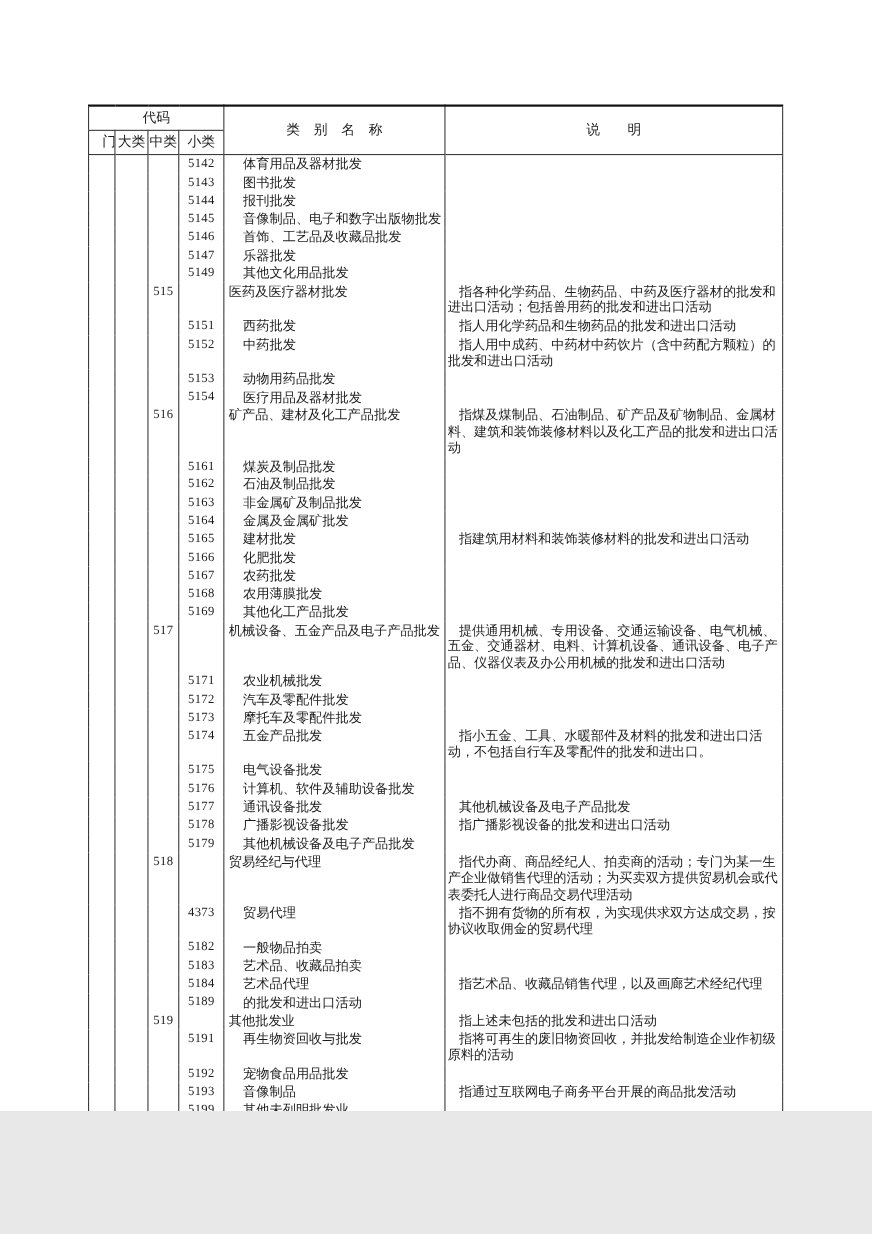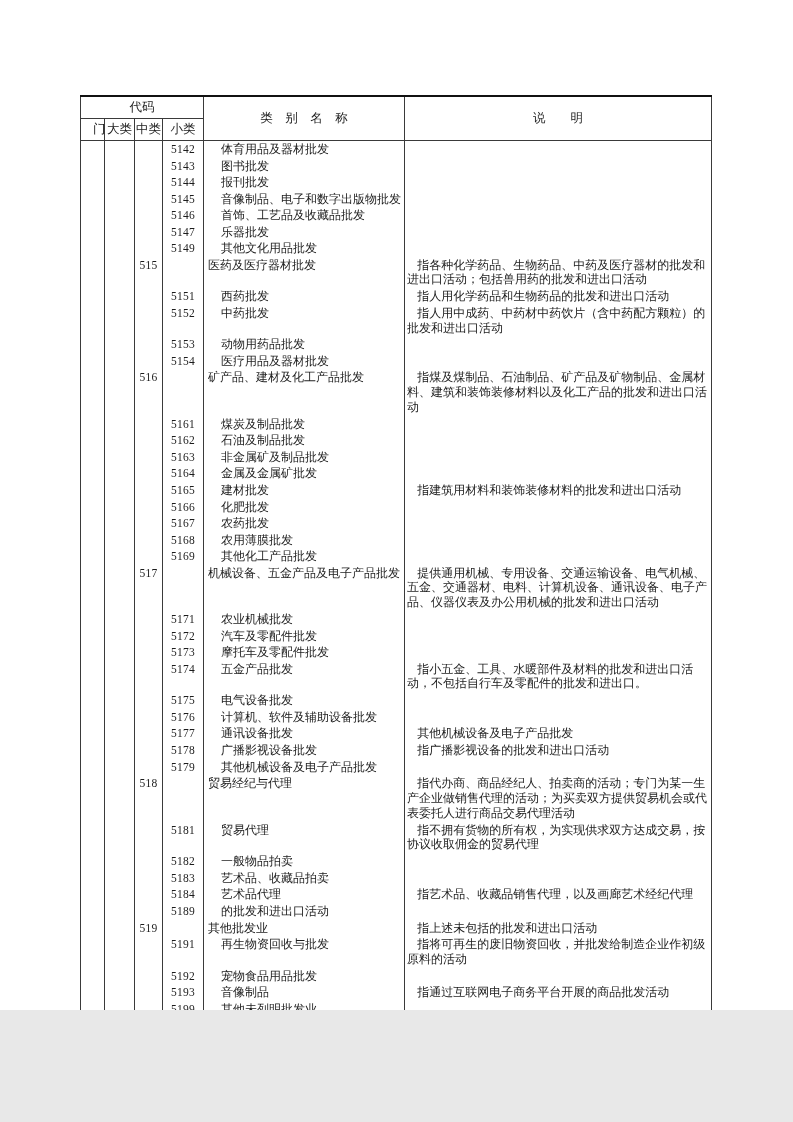--- a/index.html
+++ b/index.html
@@ -382,21 +382,21 @@
           <td class="code"></td>
           <td class="name zhong">贸易经纪与代理</td>
           <td class="desccell">
             <div class="desc">指代办商、商品经纪人、拍卖商的活动；专门为某一生产企业做销售代理的活动；为买卖双方提供贸易机会或代表委托人进行商品交易代理活动</div>
           </td>
         </tr>
         <tr>
           <td class="code"></td>
           <td class="code"></td>
           <td class="code"></td>
-          <td class="code">5181</td>
+          <td class="code">4373</td>
           <td class="name xiao">贸易代理</td>
           <td class="desccell">
             <div class="desc">指不拥有货物的所有权，为实现供求双方达成交易，按协议收取佣金的贸易代理</div>
           </td>
         </tr>
         <tr>
           <td class="code"></td>
           <td class="code"></td>
           <td class="code"></td>
           <td class="code">5182</td>

